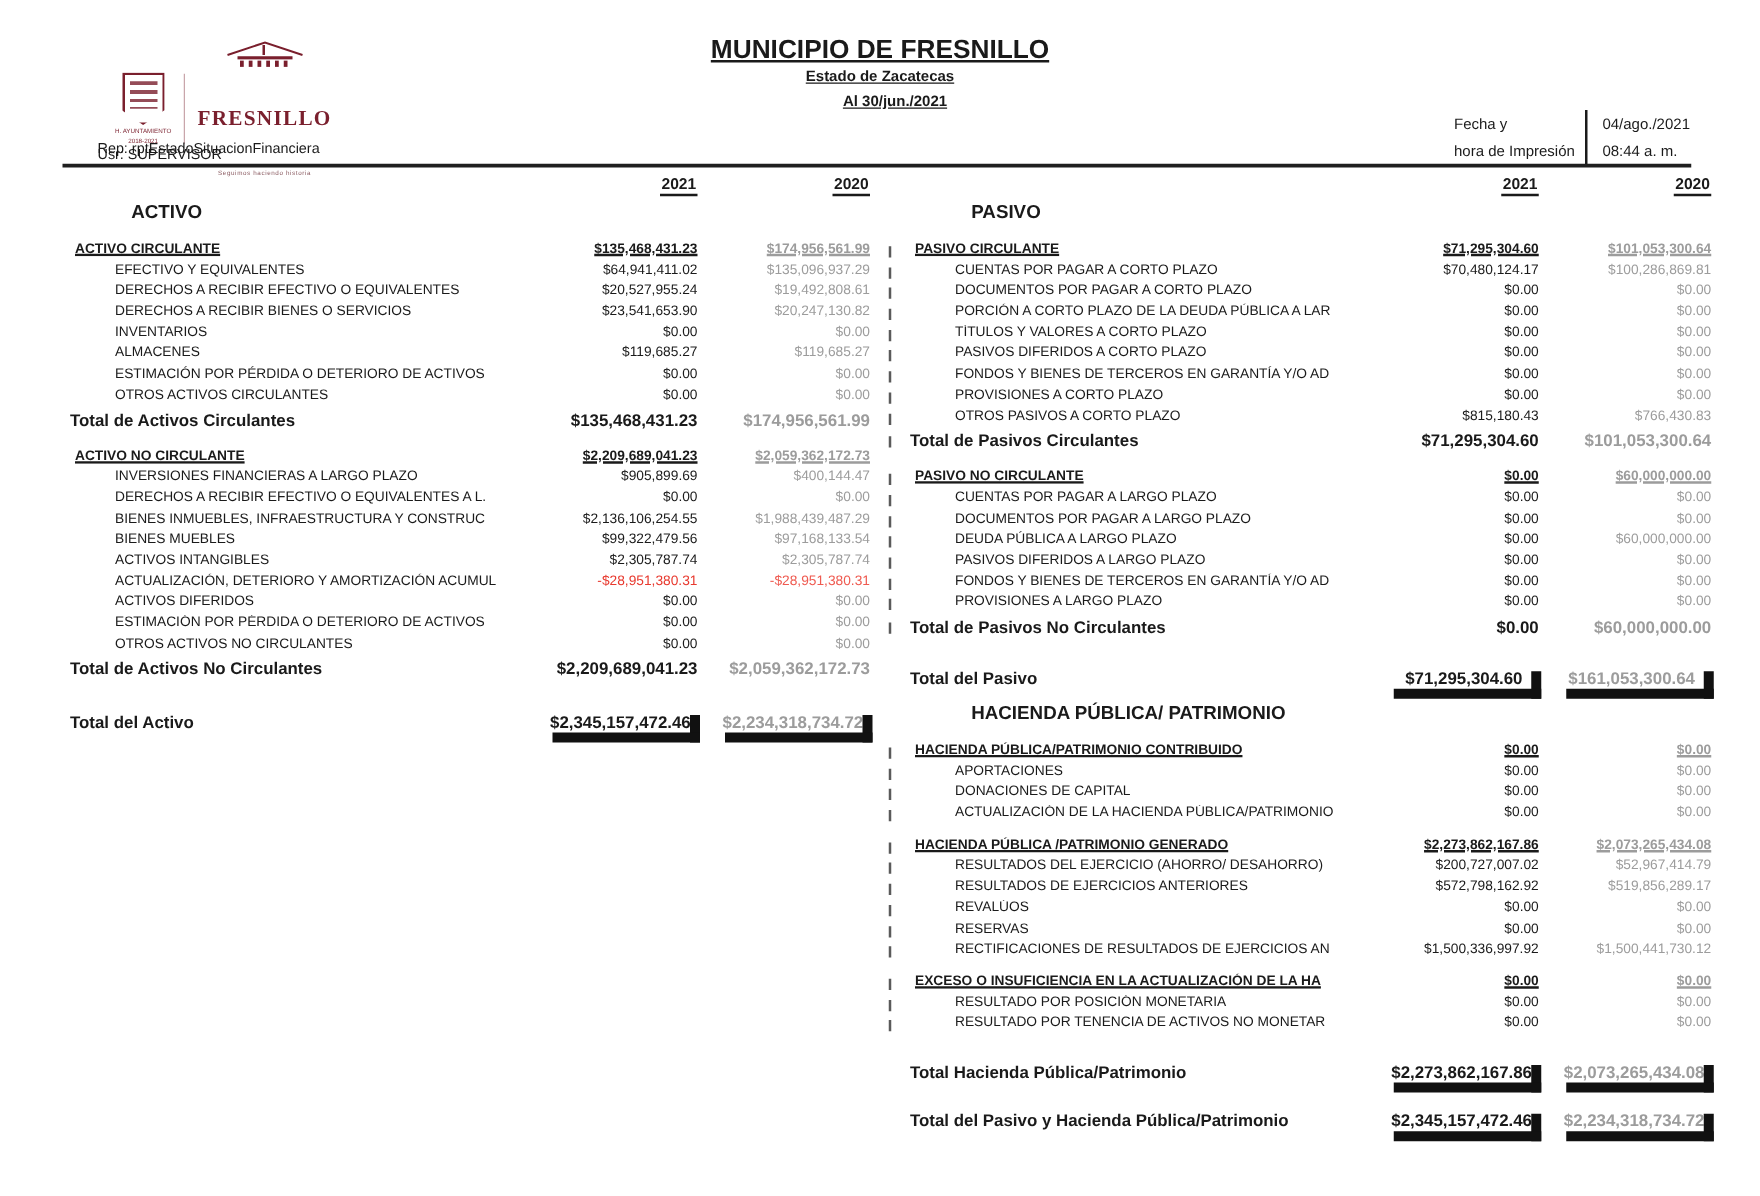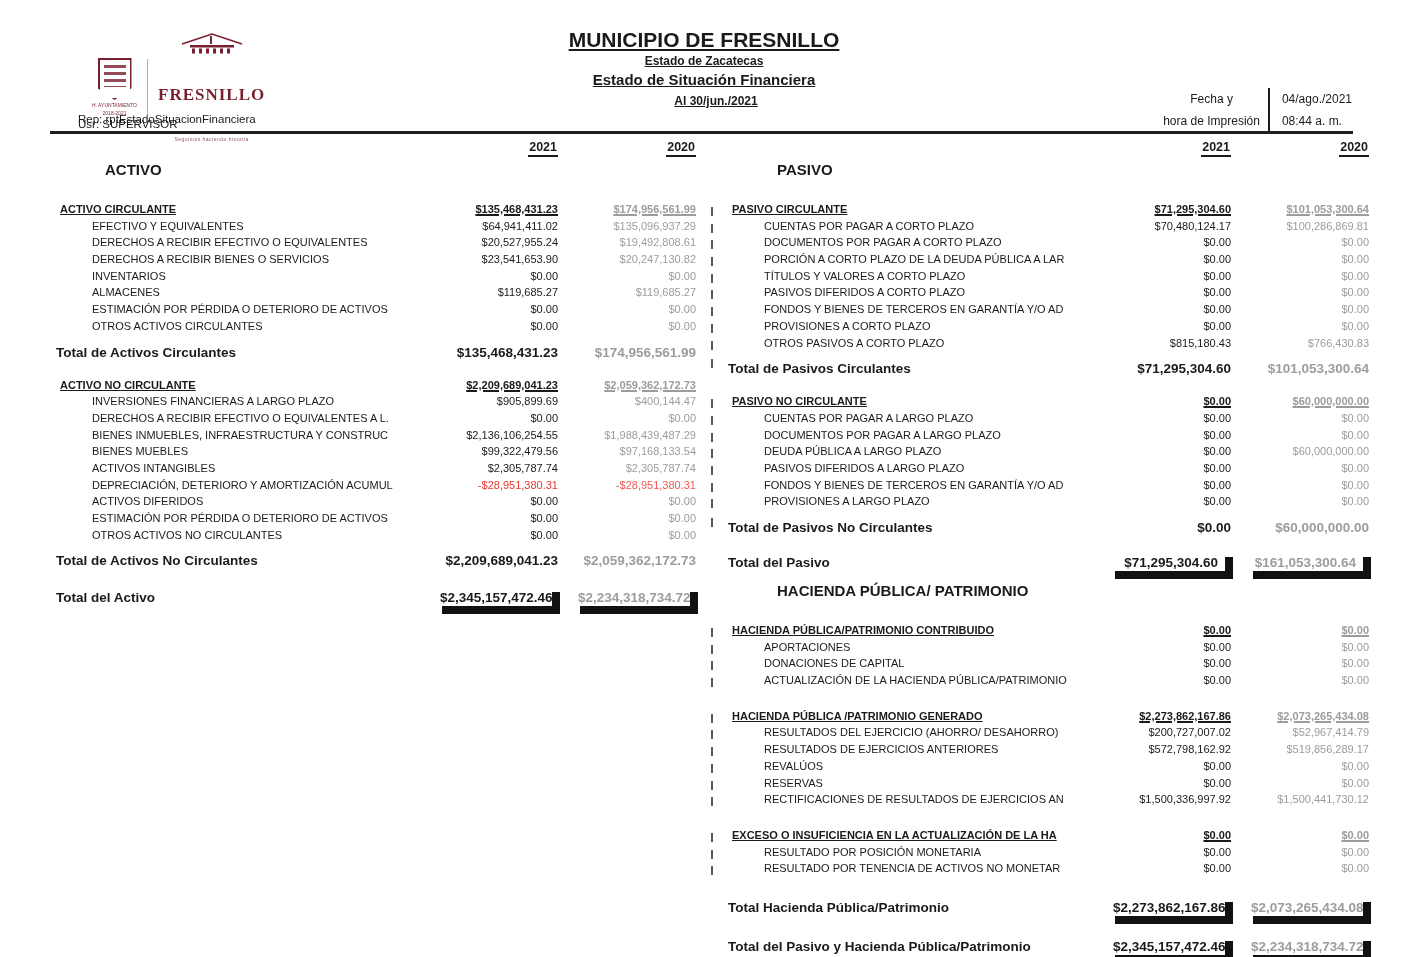--- a/index.html
+++ b/index.html
@@ -20,21 +20,21 @@
   .wordmark { display:flex; flex-direction:column; align-items:center;gap:33px; }
   .wm-text { font-family:"Liberation Serif", serif; font-weight:bold; font-size:17px;
              letter-spacing:1px; color:#7a1f2d; line-height:16px; }
   .wm-tag { font-size:5px; color:#8a5a60; letter-spacing:.5px; }
   .titles { position:absolute; left:0; right:0; top:28px; text-align:center;text-decoration:underline; }
   .t1 { font-size:21px; font-weight:bold; }
   .t2 { font-size:12px; font-weight:bold; margin-top:2px; }
   .t3 { font-size:15px; font-weight:bold; margin-top:3px; }
   .t4 { font-size:12px; font-weight:bold; margin-top:6px;padding-left:24px; }
   .printinfo { position:absolute; right:56px; top:88px; display:flex; align-items:stretch; font-size:12px; }
-  .plabels { text-align:center; padding-right:8px;margin-left:15px; }
+  .plabels { text-align:left; padding-right:8px;margin-left:15px; }
   .plabels div { line-height:22px; }
   .pline { width:2px; background:#1a1a1a; }
   .pvals { padding-left:12px; }
   .pvals div { line-height:22px; white-space:nowrap; }
   .repusr { position:absolute; left:78px; top:113px; font-size:11.5px; height:20px; width:320px; }
   .repusr .rep { position:absolute; top:0; left:0; white-space:nowrap; }
   .repusr .usr { position:absolute; top:5px; left:0; white-space:nowrap; }
   .headrule { position:absolute; left:50px; right:55px; top:131px; height:3px; background:#1f1f1f; }
 
   
@@ -52,25 +52,25 @@
   .sect-title { font-size:15px; font-weight:bold; height:23px; padding-left:55px; margin-top:2px; }
 
   .row { display:flex; align-items:baseline; height:16.7px; font-size:11px; position:relative; }
   .row .lab { flex:1; white-space:nowrap; overflow:hidden; padding-left:42px; }
   .row .vcell { width:118px; text-align:right; flex:none; }
   .row .vcell.v20 { margin-left:20px; }
   .v20 .num { color:#9c9c9c; }
   .num.neg { color:#e8392e; }
   .v20 .num.neg { color:#ef5a50; }
 
-  .row.section { font-weight:bold; margin-top:19px; }
+  .row.section { font-weight:bold; margin-top:9px; }
   .row.section .lab { padding-left:10px; text-decoration:underline; text-decoration-thickness:1.5px; }
   .row.section .num { text-decoration:underline; text-decoration-thickness:1.5px; }
 
-  .row.total { font-size:13.5px; font-weight:bold; height:21px; margin-top:2px;align-items:flex-end; }
+  .row.total { font-size:13.5px; font-weight:bold; height:21px; margin-top:2px; }
   .row.total .lab { padding-left:6px; }
 
   .row.title { font-size:15px; font-weight:bold; height:23px; margin-top:5px; }
   .row.title .lab { padding-left:55px; overflow:visible; }
 
   .row.grandtotal { font-size:13.5px; font-weight:bold; height:22px; margin-top:0; }
   .row.grandtotal .lab { padding-left:6px; }
   .row.grandtotal .vcell { position:relative; padding-right:13px; }
   .row.grandtotal .vcell::after  { content:""; position:absolute; left:2px;  right:-2px; bottom:-9px; height:8px; background:#111; }
   .row.grandtotal .vcell::before { content:""; position:absolute; right:-2px; width:8px; top:2px; bottom:-9px; background:#111; }
@@ -106,21 +106,20 @@
           <rect x="30" y="4" width="2" height="8" fill="#7a1f2d"></rect>
         </svg>
         <div class="wm-text">FRESNILLO</div>
         <div class="wm-tag">Seguimos haciendo historia</div>
       </div>
     </div>
 
     <div class="titles">
       <div class="t1">MUNICIPIO DE FRESNILLO</div>
       <div class="t2">Estado de Zacatecas</div>
-      <div class="t3">Estado de Situación Financiera</div>
       <div class="t4">Al 30/jun./2021</div>
     </div>
 
     <div class="printinfo">
       <div class="plabels">
         <div>Fecha y</div>
         <div>hora de Impresión</div>
       </div>
       <div class="pline"></div>
       <div class="pvals">
@@ -216,21 +215,21 @@
             <span class="lab">BIENES MUEBLES</span>
             <span class="vcell v21"><span class="num">$99,322,479.56</span></span>
             <span class="vcell v20"><span class="num">$97,168,133.54</span></span>
           </div>
           <div class="row item">
             <span class="lab">ACTIVOS INTANGIBLES</span>
             <span class="vcell v21"><span class="num">$2,305,787.74</span></span>
             <span class="vcell v20"><span class="num">$2,305,787.74</span></span>
           </div>
           <div class="row item">
-            <span class="lab">DEPRECIACIÓN, DETERIORO Y AMORTIZACIÓN ACUMUL</span>
+            <span class="lab">ACTUALIZACIÓN, DETERIORO Y AMORTIZACIÓN ACUMUL</span>
             <span class="vcell v21"><span class="num neg">-$28,951,380.31</span></span>
             <span class="vcell v20"><span class="num neg">-$28,951,380.31</span></span>
           </div>
           <div class="row item">
             <span class="lab">ACTIVOS DIFERIDOS</span>
             <span class="vcell v21"><span class="num">$0.00</span></span>
             <span class="vcell v20"><span class="num">$0.00</span></span>
           </div>
           <div class="row item">
             <span class="lab">ESTIMACIÓN POR PÉRDIDA O DETERIORO DE ACTIVOS</span>

